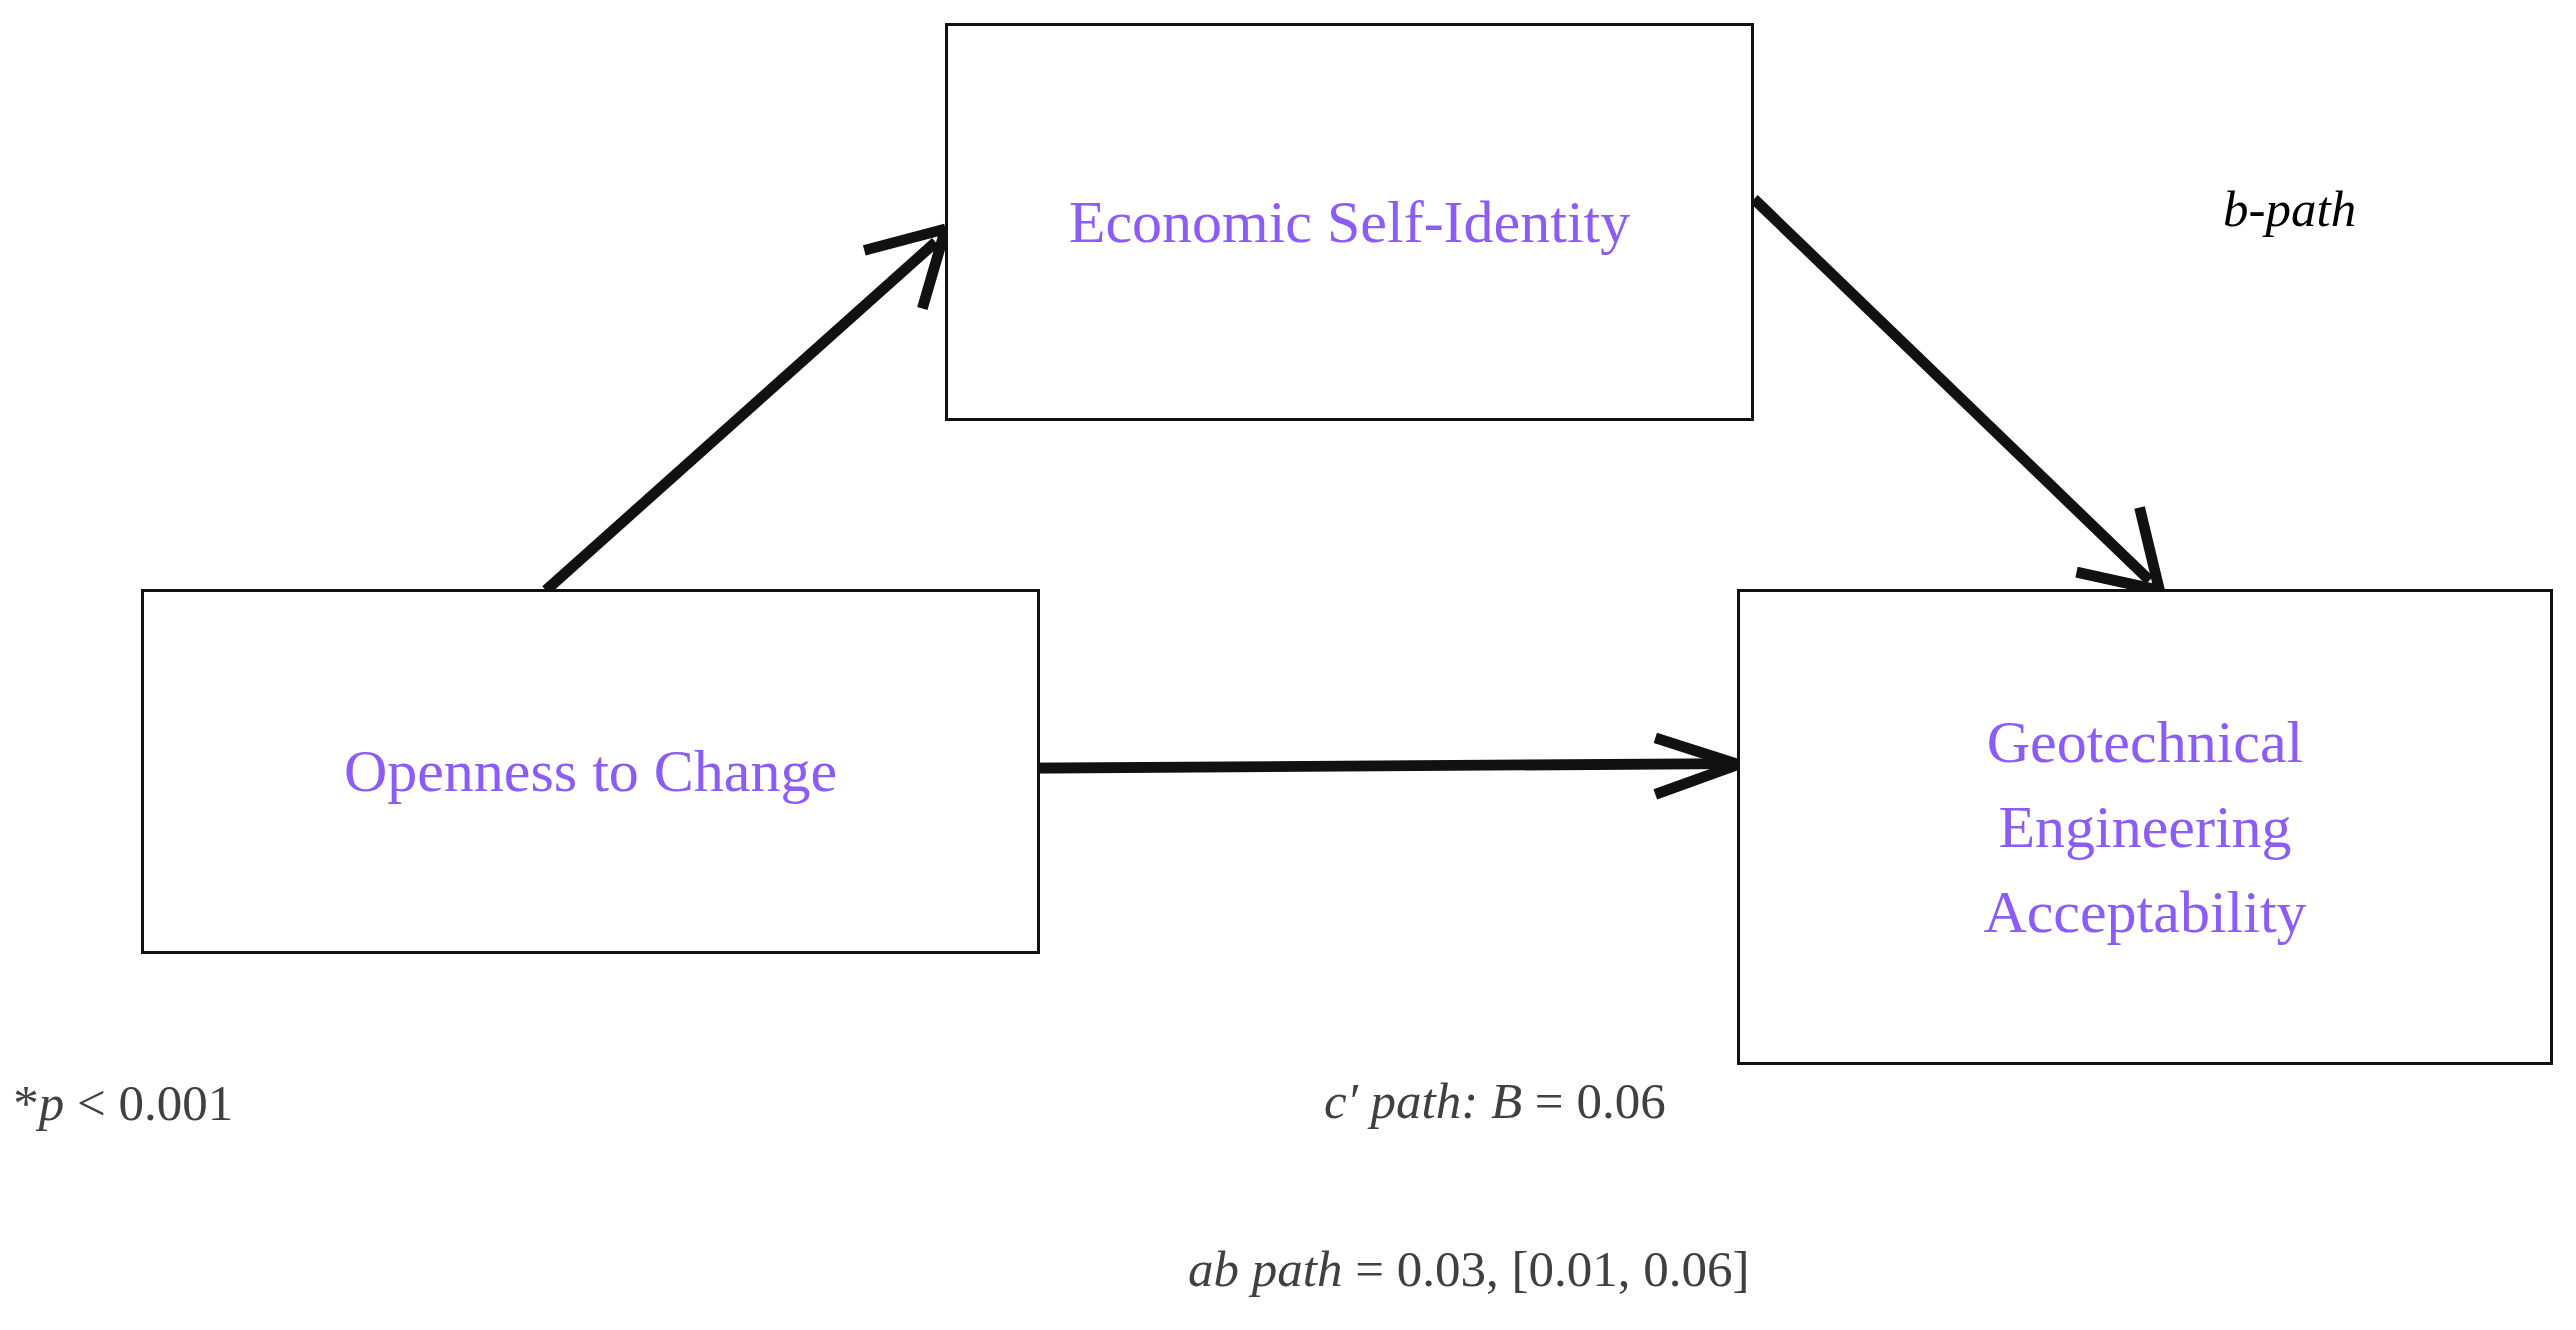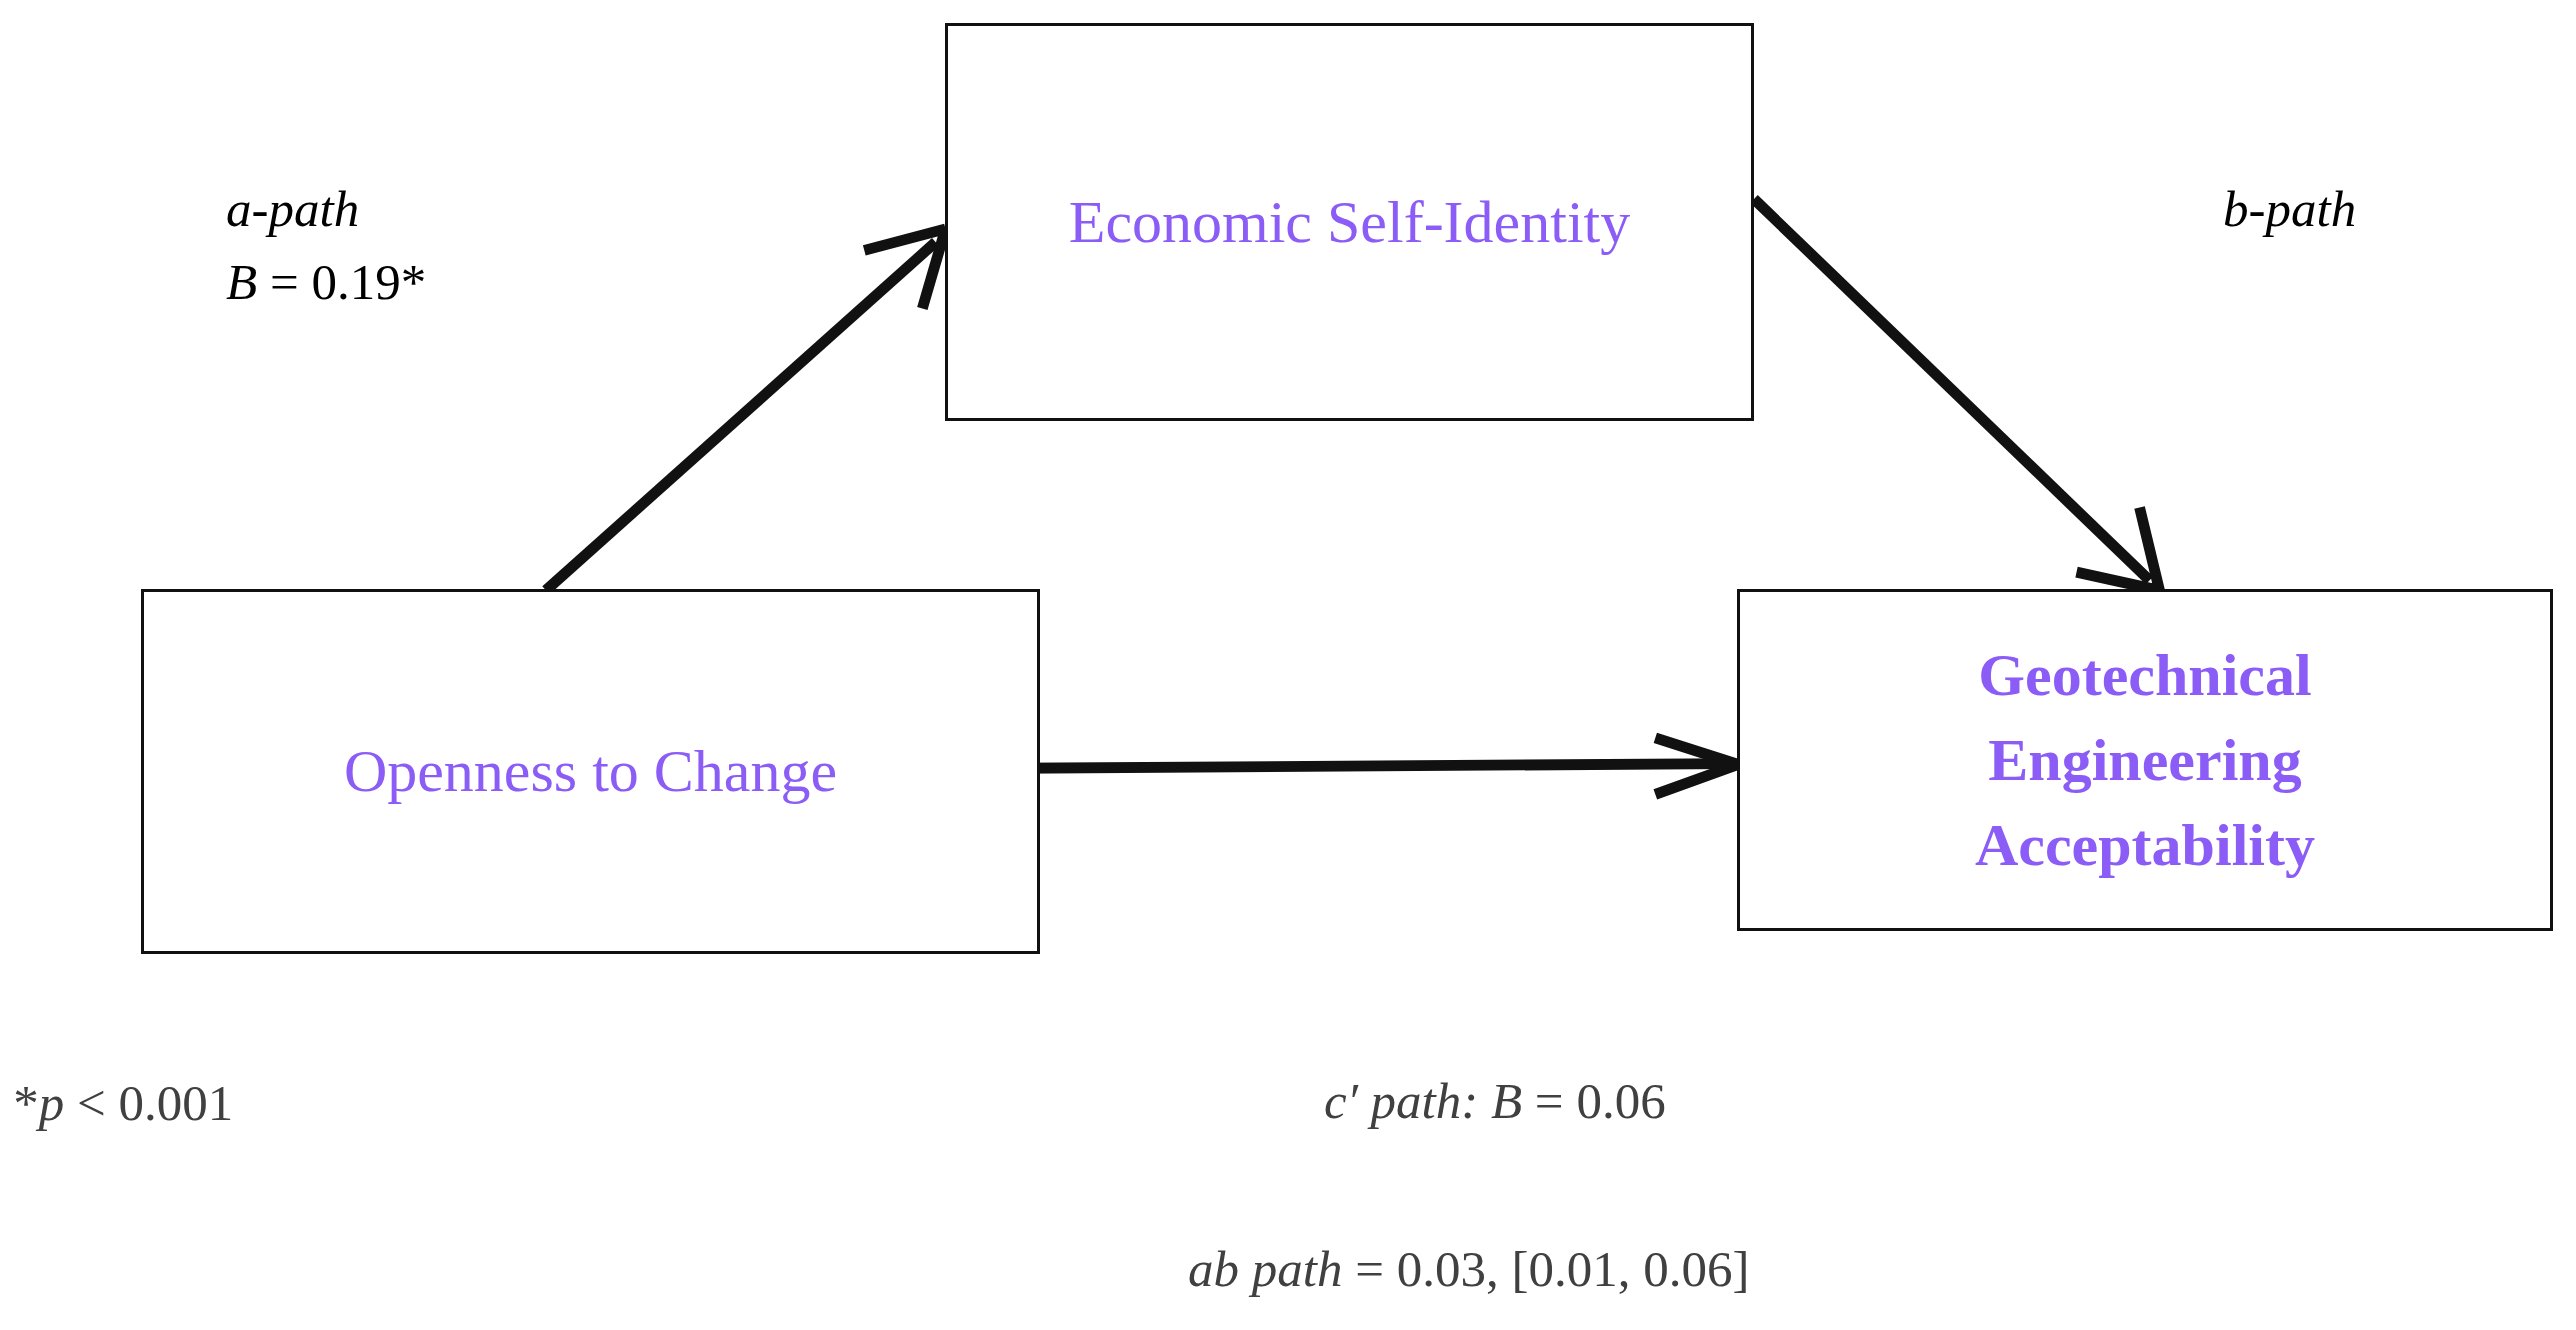--- a/index.html
+++ b/index.html
@@ -29,21 +29,21 @@
   .node-label {
     font-size: 60px;
     line-height: 85px;
     font-family: "Liberation Serif", "DejaVu Serif", serif;
     color: #8b5cf6;
     letter-spacing: 0px;
     white-space: pre-line;
   }
   #box-mediator { left: 945px; top: 23px; width: 809px; height: 398px; }
   #box-predictor { left: 141px; top: 589px; width: 899px; height: 365px; }
-  #box-outcome  { left: 1737px; top: 589px; width: 816px; height: 342px; font-weight: bold; }
+  #box-outcome  { left: 1737px; top: 589px; width: 816px; height: 476px; }
 
   #arrow-layer {
     position: absolute;
     left: 0; top: 0;
     width: 2576px;
     height: 1330px;
     pointer-events: none;
   }
 
   .path-annotation {
@@ -103,28 +103,20 @@
   <div class="node-box" id="box-predictor">
     <span class="node-label">Openness to Change</span>
   </div>
 
   <div class="node-box" id="box-outcome">
     <span class="node-label">Geotechnical
 Engineering
 Acceptability</span>
   </div>
 
-  <div class="path-annotation" id="label-a-path">
-    <div>
-      <span class="ital">a-path</span>
-    </div>
-    <div>
-      <span class="ital">B</span><span class="rom">&nbsp;</span><span class="rom">=</span><span class="rom">&nbsp;</span><span class="rom">0.19</span><span class="rom">*</span>
-    </div>
-  </div>
 
   <div class="path-annotation" id="label-b-path">
     <div>
       <span class="ital">b-path</span>
     </div>
   </div>
 
   <div class="footnote" id="note-significance">
     <span class="rom">*</span><span class="ital">p</span><span class="rom">&nbsp;</span><span class="rom">&lt; 0.001</span>
   </div>

